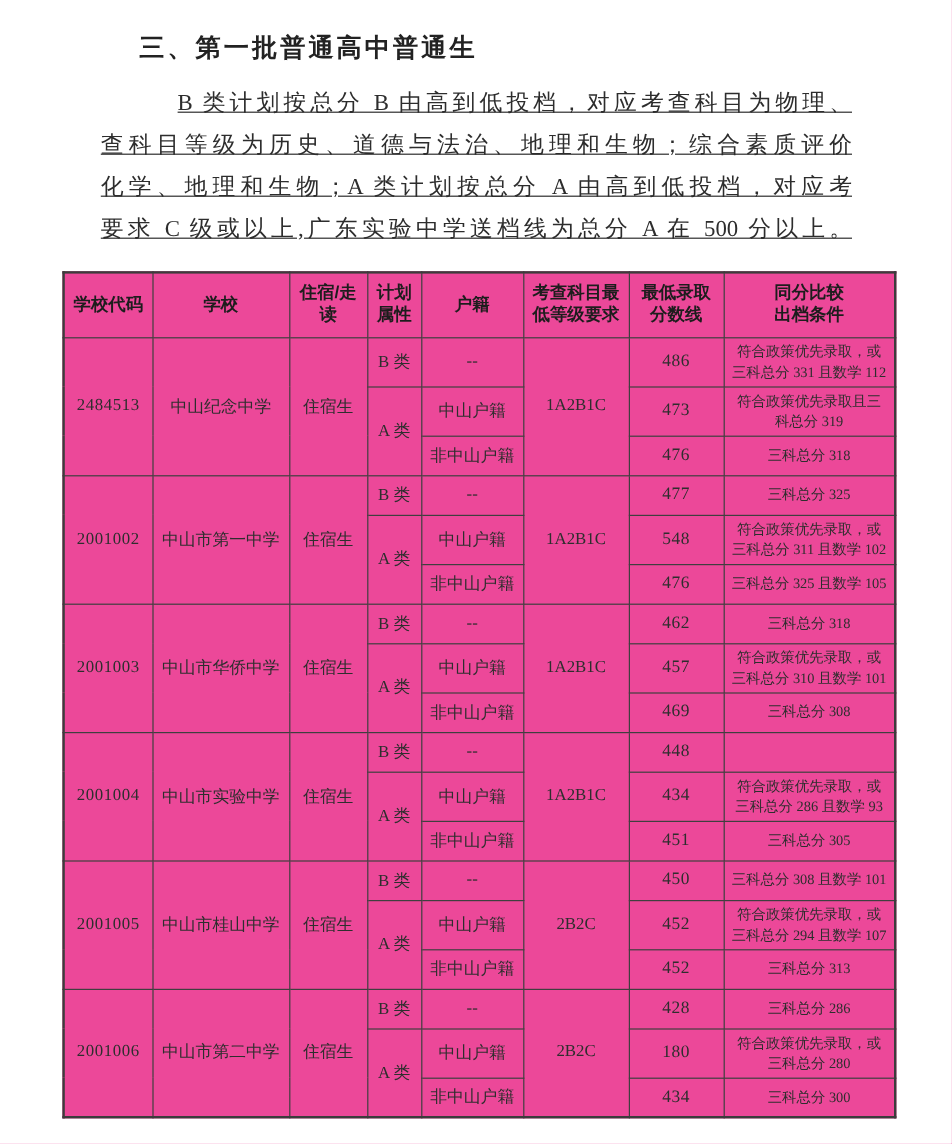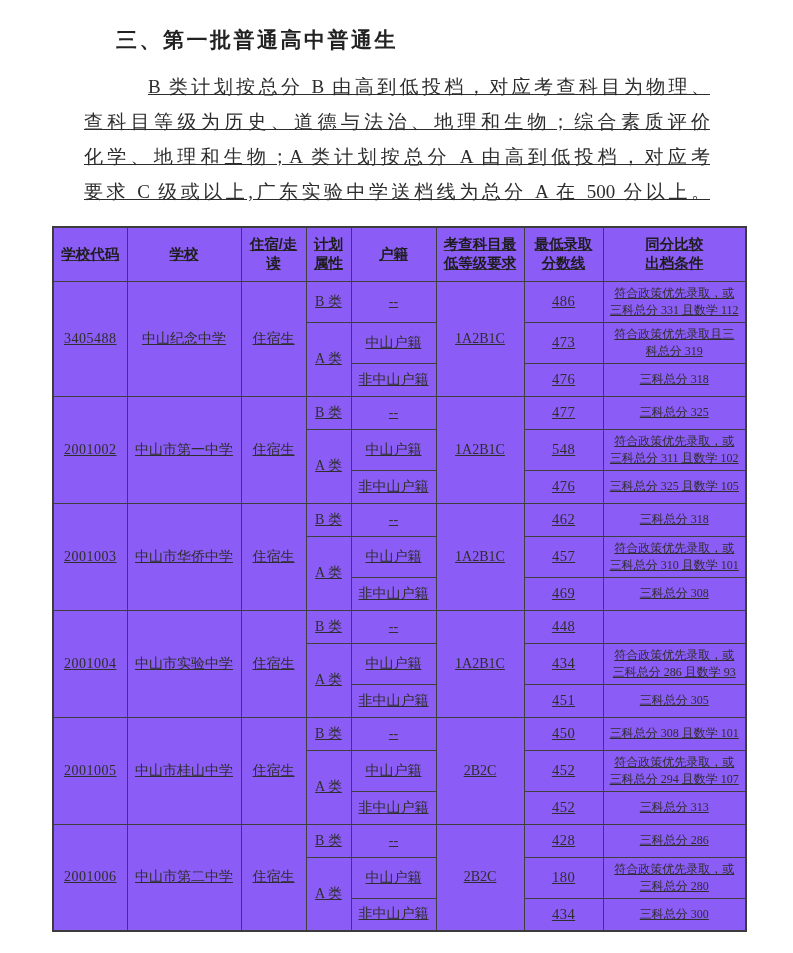--- a/index.html
+++ b/index.html
@@ -44,22 +44,21 @@
     white-space: nowrap;
   }
   .intro .pline.indent {
     text-indent: 64px;
   }
   table.score-table {
     border-collapse: collapse;
     table-layout: fixed;
     width: 693px;
     border: 2px solid #3c3c3c;
-    background: #8b5cf6;
-    text-decoration: underline;
+    background: #ec4899;
   }
   .score-table th, .score-table td {
     border: 1px solid #3f3f3f;
     text-align: center;
     vertical-align: middle;
     padding: 2px 3px;
     overflow: hidden;
   }
   .score-table thead tr { height: 54px; }
   .score-table tbody tr { height: 33px; }
@@ -123,21 +122,21 @@
         <th>考查科目最
 低等级要求</th>
         <th>最低录取
 分数线</th>
         <th>同分比较
 出档条件</th>
       </tr>
     </thead>
     <tbody>
         <tr>
-          <td rowspan="3" class="code">3405488</td>
+          <td rowspan="3" class="code">2484513</td>
           <td rowspan="3" class="sname">中山纪念中学</td>
           <td rowspan="3" class="board">住宿生</td>
           <td class="plan">B 类</td>
           <td class="house">--</td>
           <td rowspan="3" class="grade">1A2B1C</td>
           <td class="score">486</td>
           <td class="cond">符合政策优先录取，或三科总分 331 且数学 112</td>
         </tr>
         <tr>
           <td rowspan="2" class="plan">A 类</td>

